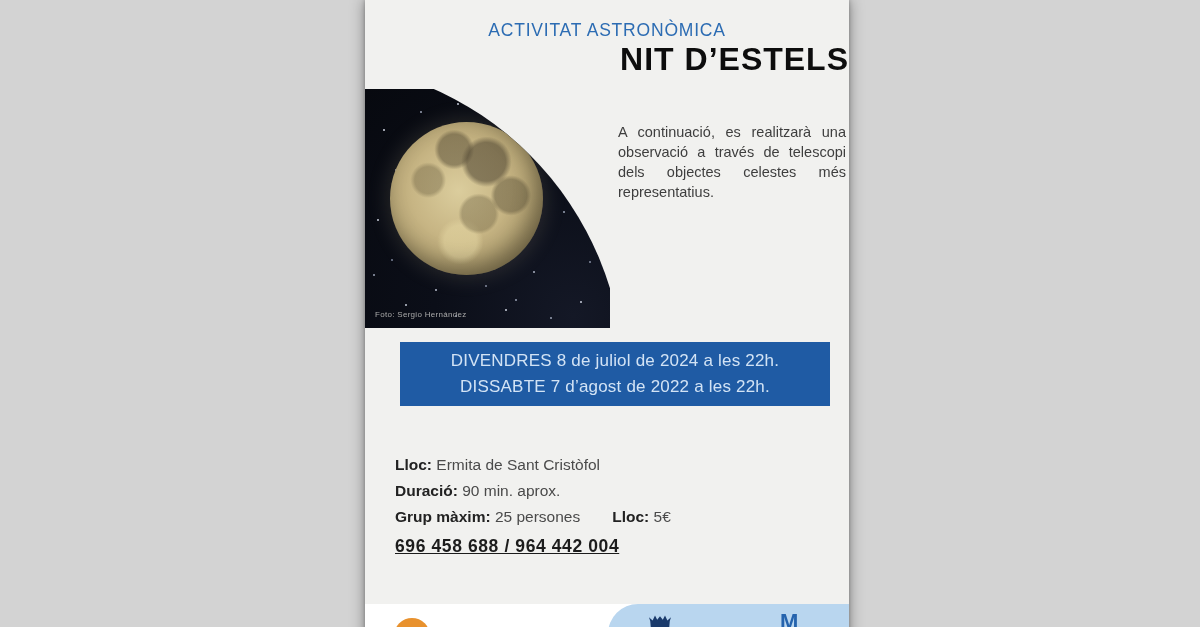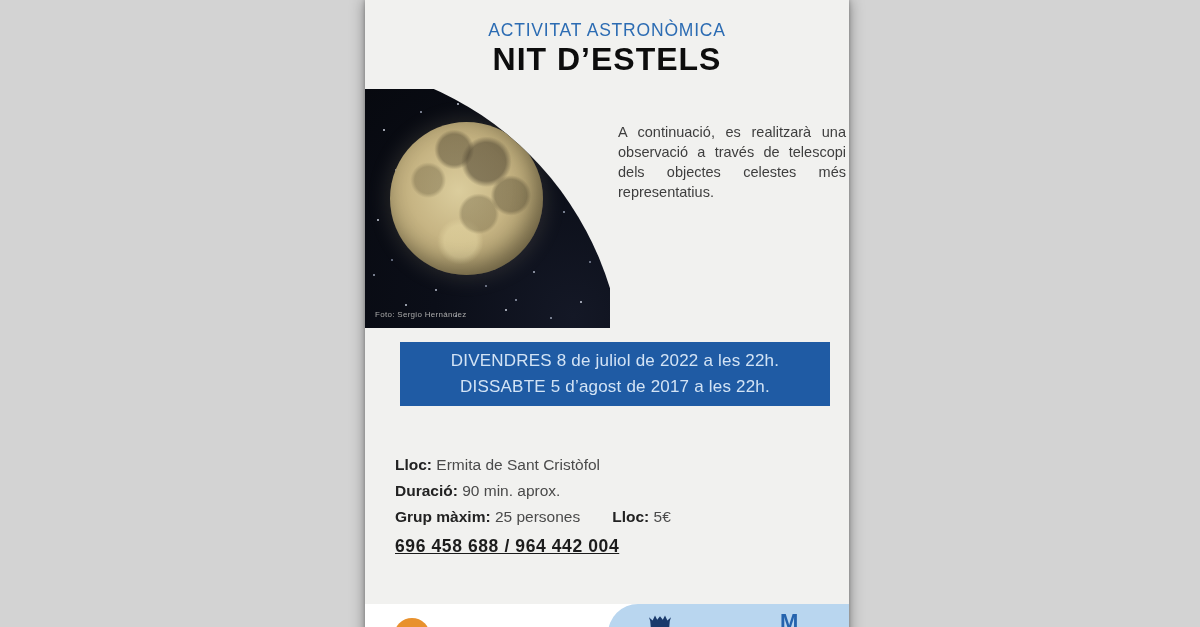--- a/index.html
+++ b/index.html
@@ -22,21 +22,21 @@
 
   
   .kicker {
     position:absolute; top:20px; left:0; width:100%;
     text-align:center;
     font-size:17.5px; font-weight:400; letter-spacing:0.8px;
     color:#2c6cb3;
   }
   .title {
     position:absolute; top:41px; left:0; width:100%;
-    text-align:center;
+    text-align:right;
     font-size:32px; font-weight:700; letter-spacing:1px;
     color:#0d0d0d;
   }
 
   
   .moon-photo {
     position:absolute; left:0; top:89px;
     width:245px; height:239px;
     background:
       radial-gradient(circle at 85% 95%, #141826 0%, #0b0e18 45%, #07090f 100%);
@@ -138,22 +138,22 @@
       <div class="stars"></div>
       <div class="moon"></div>
       <div class="photo-credit">Foto: Sergio Hernández</div>
     </div>
 
     <div class="intro">
       <p>A continuació, es realitzarà una observació a través de telescopi dels objectes celestes més representatius.</p>
     </div>
 
     <div class="date-box">
-      <div>DIVENDRES 8 de juliol de 2022 a les 22h.</div>
-      <div>DISSABTE 5 d’agost de 2017 a les 22h.</div>
+      <div>DIVENDRES 8 de juliol de 2024 a les 22h.</div>
+      <div>DISSABTE 7 d’agost de 2022 a les 22h.</div>
     </div>
 
     <div class="details">
       <div class="row"><b>Lloc:</b><span> Ermita de Sant Cristòfol</span></div>
       <div class="row"><b>Duració:</b><span> 90 min. aprox.</span></div>
       <div class="row"><b>Grup màxim:</b><span> 25 persones</span><span class="gap"></span><b>Lloc:</b><span> 5€</span></div>
       <div class="phones">696 458 688 / 964 442 004</div>
     </div>
 
     <div class="footer">

